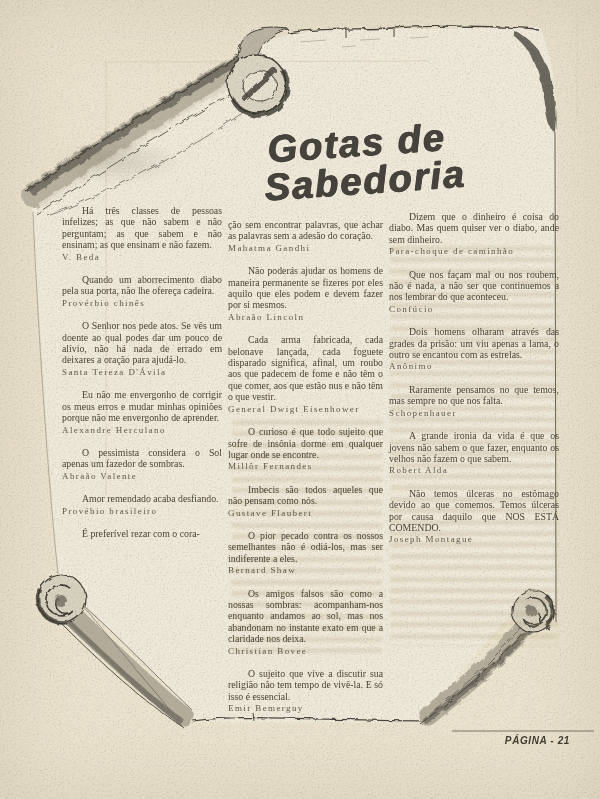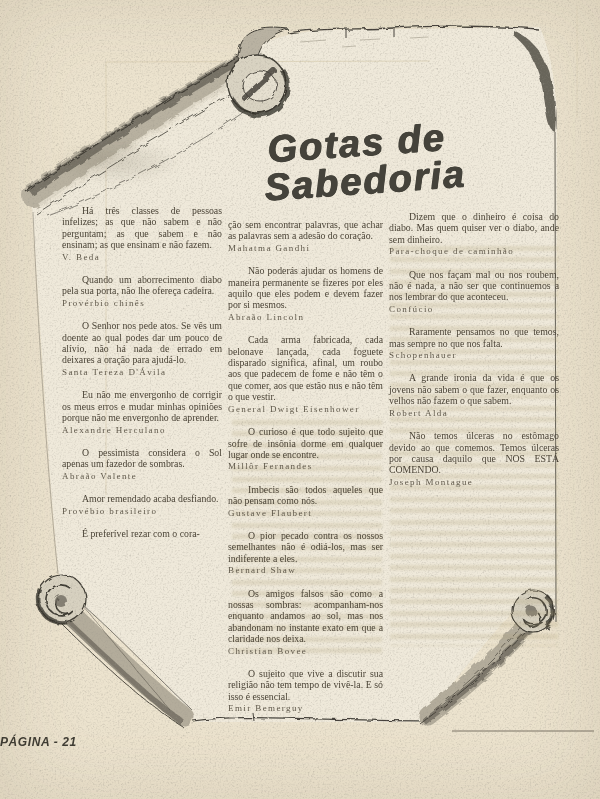--- a/index.html
+++ b/index.html
@@ -43,23 +43,23 @@
     margin:0;font-size:9.8px;line-height:11.4px;color:#4a4336;
     text-align:justify;text-indent:20px;
   }
   .quote-text.noindent{text-indent:0;font-family:Liberation Serif, serif;}
   .quote-author{
     font-size:9px;line-height:11.4px;margin-top:1px;padding-right:2px;
     letter-spacing:1.4px;color:#5f584a;
   }
   
   .footer{
-    position:absolute;left:0;top:735px;width:570px;text-align:left;
+    position:absolute;left:0;top:735px;width:570px;text-align:right;
     font-family:"Liberation Sans",sans-serif;font-weight:bold;font-style:italic;
-    font-size:12px;letter-spacing:.6px;color:#3f3c33;
+    font-size:10px;letter-spacing:.6px;color:#3f3c33;
   }
 </style>
 </head>
 <body>
 
 <div class="page">
 
   <svg class="art" width="600" height="799" viewBox="0 0 600 799">
     <defs>
       <filter id="rough" x="-15%" y="-15%" width="130%" height="130%">
@@ -217,20 +217,24 @@
     <div class="col" id="col-2">
         <div class="quote">
           <p class="quote-text">Dizem que o dinheiro é coisa do diabo. Mas quem quiser ver o diabo, ande sem dinheiro.</p>
           <div class="quote-author">Para-choque de caminhão</div>
         </div>
         <div class="quote">
           <p class="quote-text">Que nos façam mal ou nos roubem, não é nada, a não ser que continuemos a nos lembrar do que aconteceu.</p>
           <div class="quote-author">Confúcio</div>
         </div>
         <div class="quote">
+          <p class="quote-text">Dois homens olharam através das grades da prisão: um viu apenas a lama, o outro se encantou com as estrelas.</p>
+          <div class="quote-author">Anônimo</div>
+        </div>
+        <div class="quote">
           <p class="quote-text">Raramente pensamos no que temos, mas sempre no que nos falta.</p>
           <div class="quote-author">Schopenhauer</div>
         </div>
         <div class="quote">
           <p class="quote-text">A grande ironia da vida é que os jovens não sabem o que fazer, enquanto os velhos não fazem o que sabem.</p>
           <div class="quote-author">Robert Alda</div>
         </div>
         <div class="quote">
           <p class="quote-text">Não temos úlceras no estômago devido ao que comemos. Temos úlceras por causa daquilo que NOS ESTÁ COMENDO.</p>
           <div class="quote-author">Joseph Montague</div>

